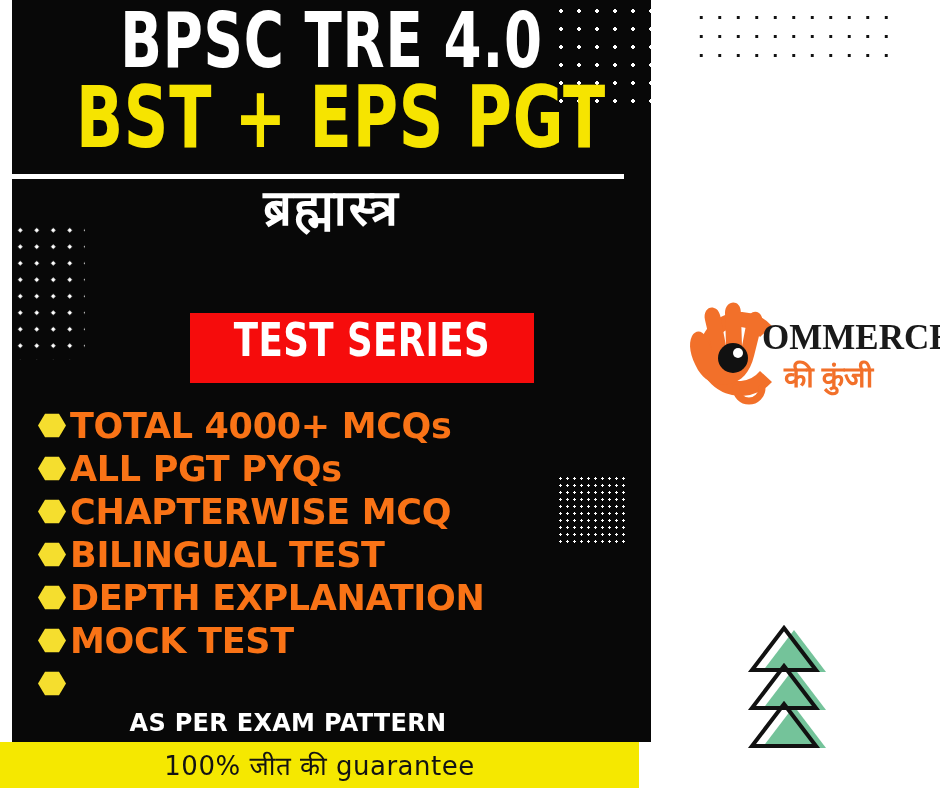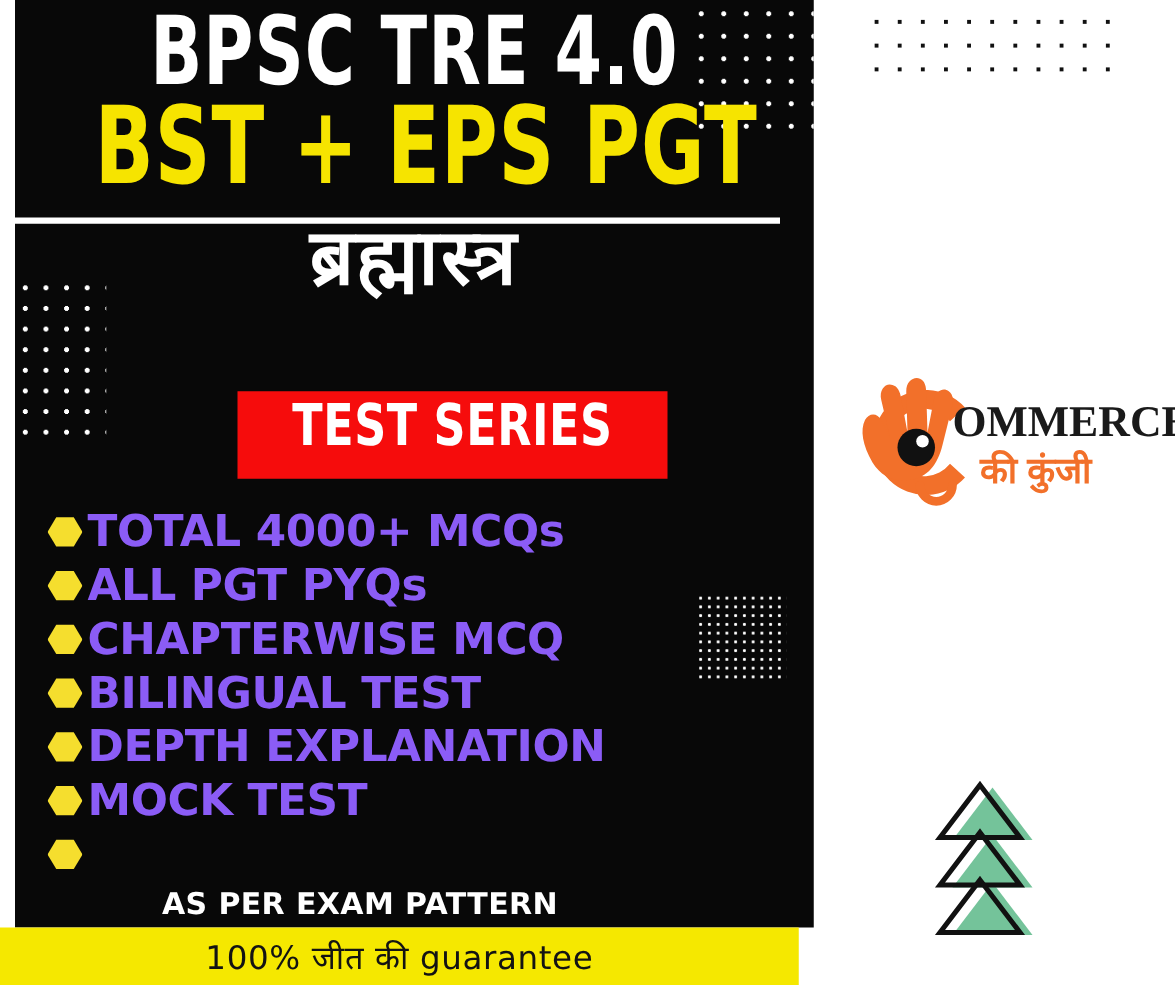--- a/index.html
+++ b/index.html
@@ -67,23 +67,23 @@
     position:absolute;top:78px;left:0;
     font-size:86px;color:#F6E400;letter-spacing:1px;
   }
   .divider{
     position:absolute;left:0;top:174px;width:612px;height:5px;
     background:#ffffff;
   }
 
   
   .brahmastra{
-    position:absolute;left:0;top:174px;width:639px;text-align:center;
-    color:#ffffff;font-size:62px;line-height:1.05;font-weight:bold;
-    font-family:Liberation Sans, sans-serif;
+    position:absolute;left:0;top:186px;width:639px;text-align:center;
+    color:#ffffff;font-size:50px;line-height:1.05;font-weight:bold;
+    font-family:Liberation Mono, monospace;
     letter-spacing:2px;white-space:nowrap;
   }
 
   
   .badge{
     position:absolute;left:178px;top:313px;width:344px;height:70px;
     background:#F60C0C;display:flex;align-items:flex-start;justify-content:center;
   }
   .badge-text{
     color:#ffffff;font-size:46px;font-weight:bold;letter-spacing:.5px;
@@ -95,21 +95,21 @@
   .features{position:absolute;left:26px;top:404px;width:600px;}
   .feature{
     display:flex;align-items:center;height:43px;
   }
   .hex{
     width:28px;height:25px;flex:0 0 28px;margin-right:4px;
     background:#F5DE2E;
     clip-path:polygon(25% 3%,75% 3%,100% 50%,75% 97%,25% 97%,0% 50%);
   }
   .feature-label{
-    color:#8b5cf6;font-size:35px;font-weight:bold;letter-spacing:-.3px;
+    color:#f97316;font-size:35px;font-weight:bold;letter-spacing:-.3px;
     white-space:nowrap;
     font-family:"DejaVu Sans","Liberation Sans",sans-serif;
   }
 
   
   .exam-pattern{
     position:absolute;left:0;top:709px;width:552px;text-align:center;
     color:#ffffff;font-size:24px;font-weight:bold;letter-spacing:.3px;
     font-family:"DejaVu Sans","Liberation Sans",sans-serif;white-space:nowrap;
   }

